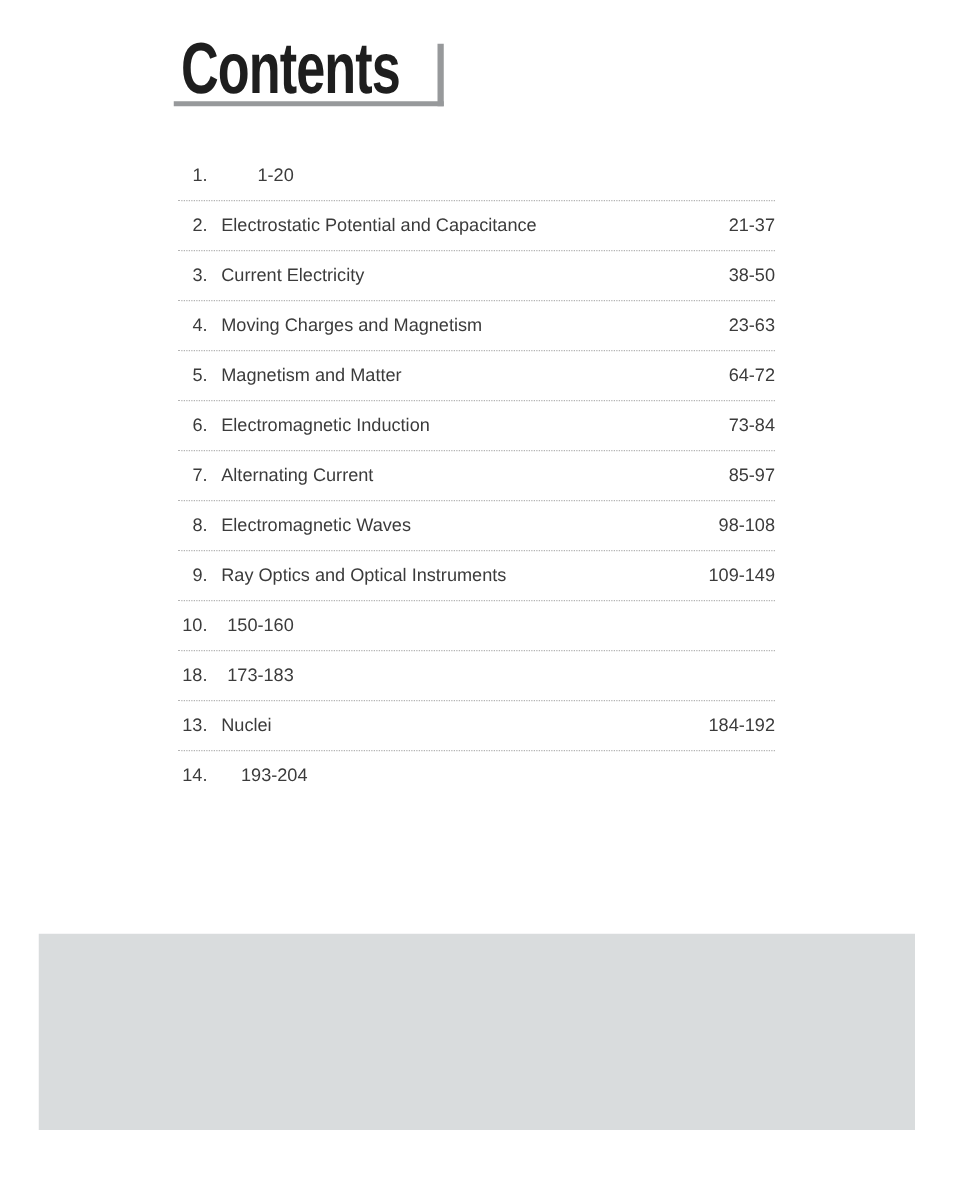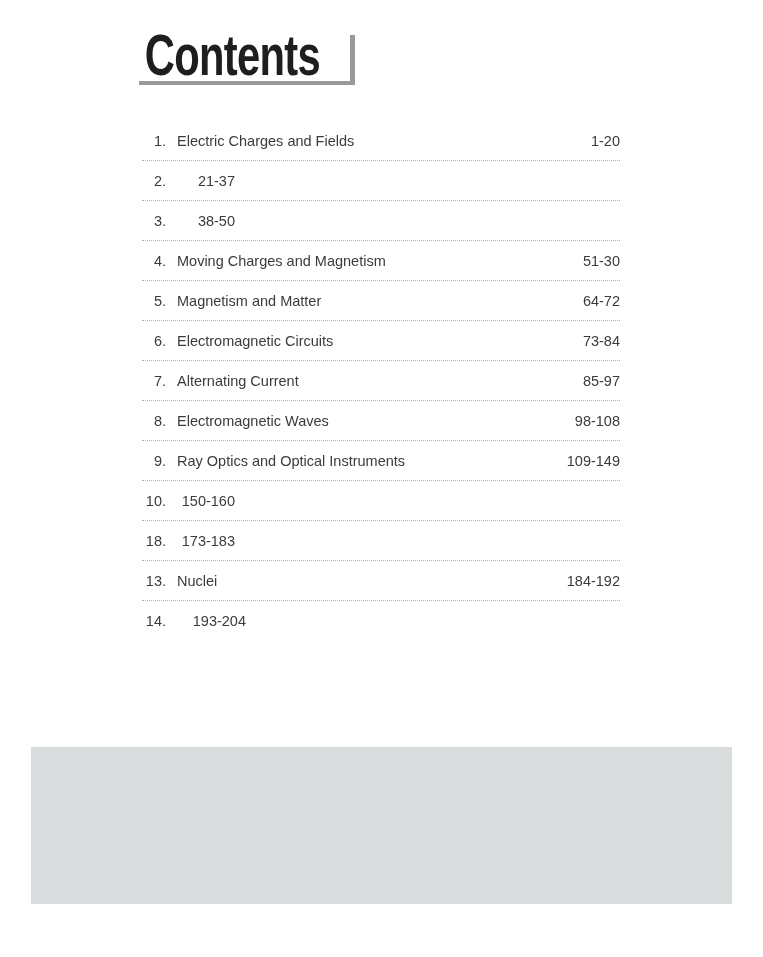--- a/index.html
+++ b/index.html
@@ -87,49 +87,50 @@
 
 <div class="title-wrap">
   <span class="title-text">Contents</span>
   <div class="title-rule"></div>
   <div class="title-bar"></div>
 </div>
 
 <div class="toc">
   <div class="toc-row">
     <span class="toc-num">1.</span>
-    <span class="toc-title">Electric Charges and Fields</span>
     <span class="toc-pages">1-20</span>
   </div>
 
   <div class="toc-row">
     <span class="toc-num">2.</span>
+    <span class="toc-title">Electrostatic Potential and Capacitance</span>
     <span class="toc-pages">21-37</span>
   </div>
 
   <div class="toc-row">
     <span class="toc-num">3.</span>
+    <span class="toc-title">Current Electricity</span>
     <span class="toc-pages">38-50</span>
   </div>
 
   <div class="toc-row">
     <span class="toc-num">4.</span>
     <span class="toc-title">Moving Charges and Magnetism</span>
-    <span class="toc-pages">51-30</span>
+    <span class="toc-pages">23-63</span>
   </div>
 
   <div class="toc-row">
     <span class="toc-num">5.</span>
     <span class="toc-title">Magnetism and Matter</span>
     <span class="toc-pages">64-72</span>
   </div>
 
   <div class="toc-row">
     <span class="toc-num">6.</span>
-    <span class="toc-title">Electromagnetic Circuits</span>
+    <span class="toc-title">Electromagnetic Induction</span>
     <span class="toc-pages">73-84</span>
   </div>
 
   <div class="toc-row">
     <span class="toc-num">7.</span>
     <span class="toc-title">Alternating Current</span>
     <span class="toc-pages">85-97</span>
   </div>
 
   <div class="toc-row">

